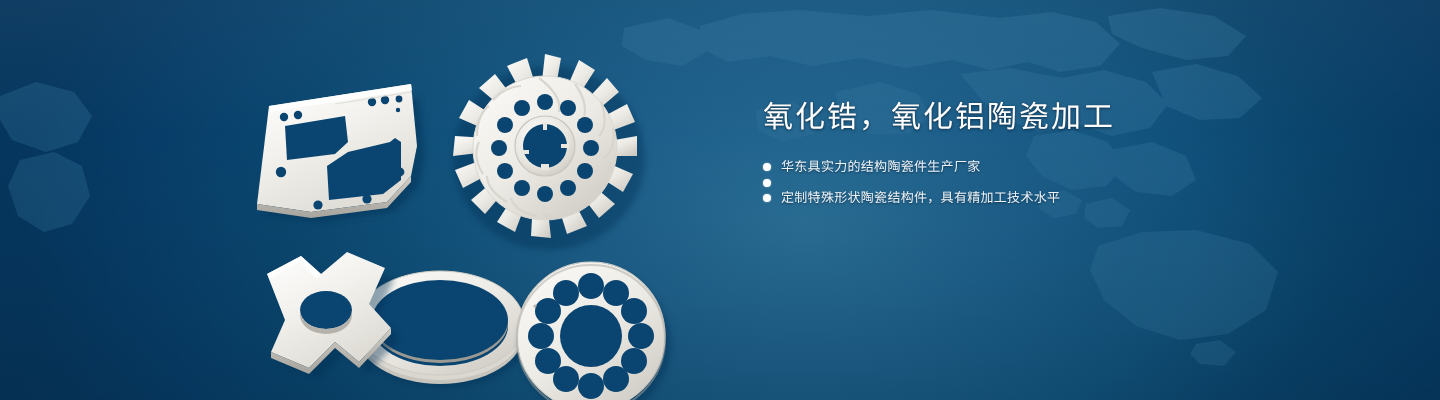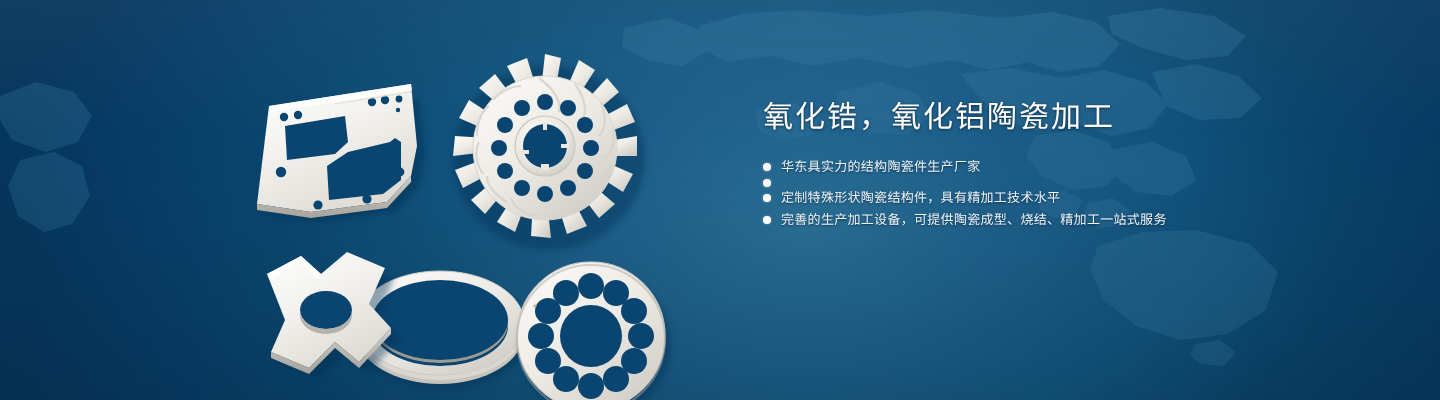--- a/index.html
+++ b/index.html
@@ -264,20 +264,16 @@
         <span class="dot"></span>
         <span>华东具实力的结构陶瓷件生产厂家</span>
       </li>
       <li>
         <span class="dot"></span>
       </li>
       <li>
         <span class="dot"></span>
         <span>定制特殊形状陶瓷结构件，具有精加工技术水平</span>
       </li>
-      <li>
-        <span class="dot"></span>
-        <span>完善的生产加工设备，可提供陶瓷成型、烧结、精加工一站式服务</span>
-      </li>
     </ul>
   </div>
 
 </div>
 
 </body></html>

